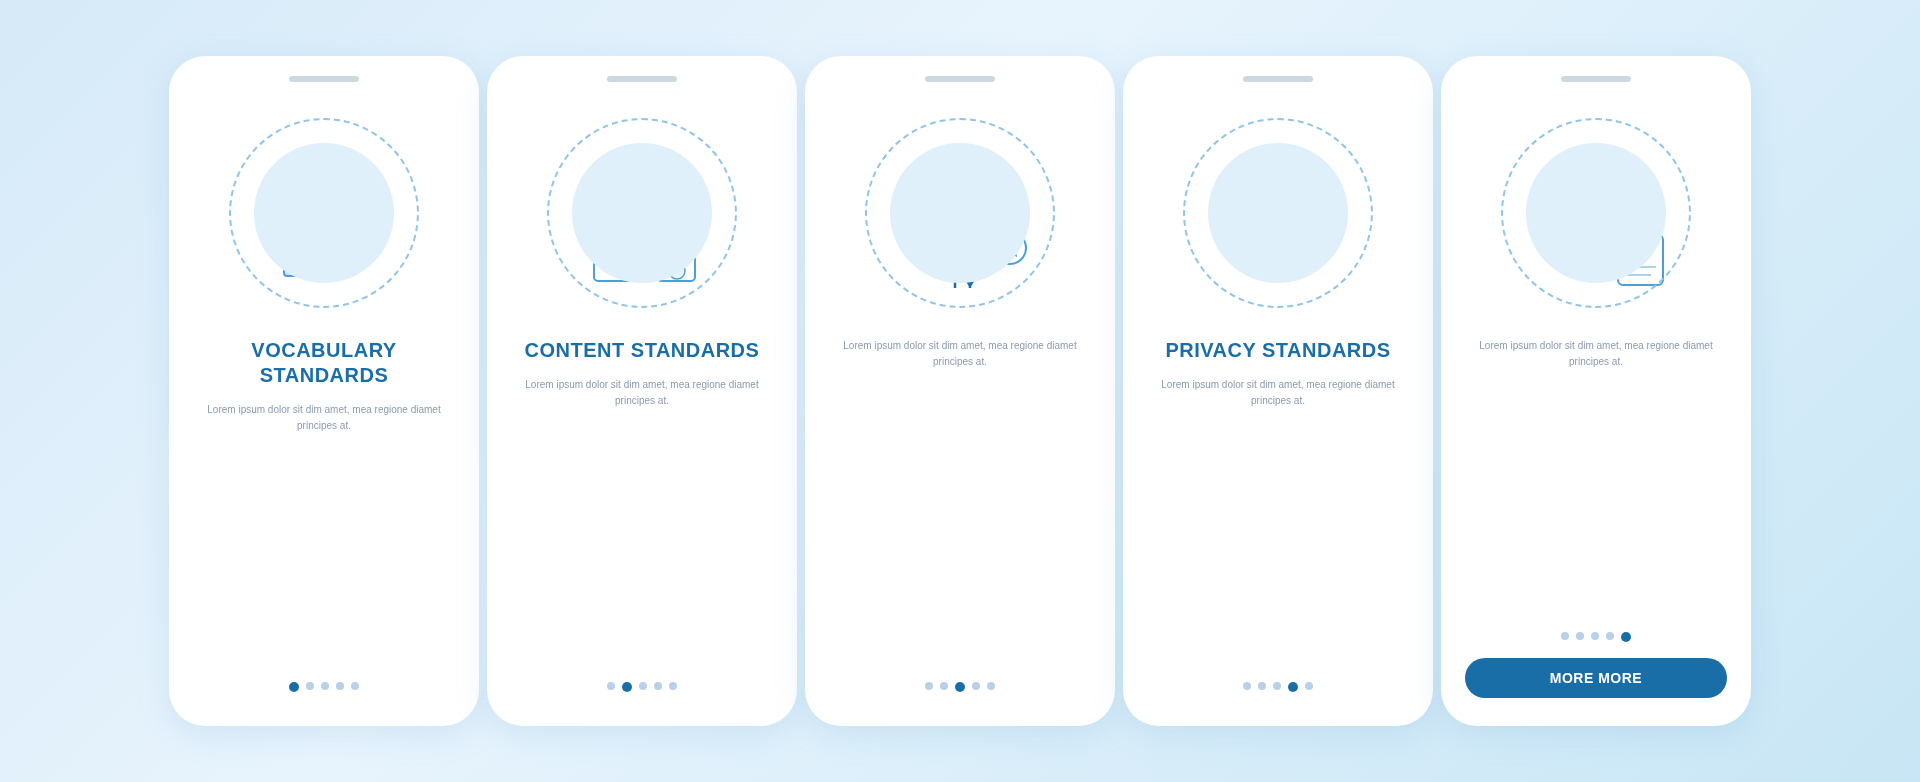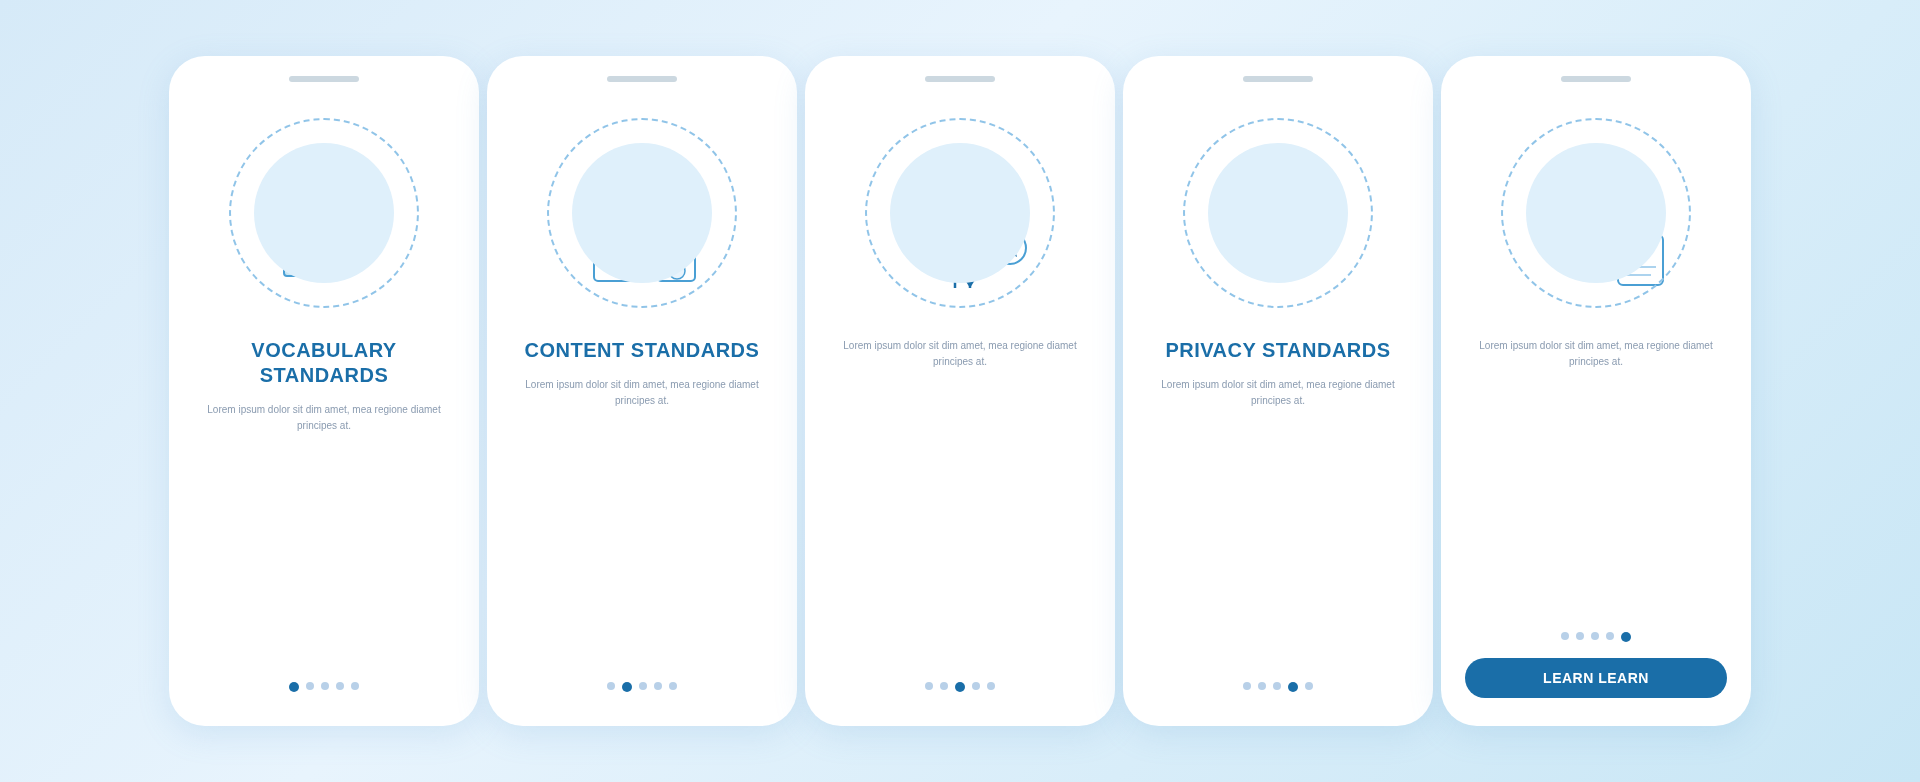--- a/index.html
+++ b/index.html
@@ -331,16 +331,16 @@
       </svg>
     </div>
     <div class="card-text">Lorem ipsum dolor sit dim amet, mea regione diamet principes at.</div>
     <div class="dots-container">
       <div class="dot"></div>
       <div class="dot"></div>
       <div class="dot"></div>
       <div class="dot"></div>
       <div class="dot active"></div>
     </div>
-    <button class="learn-more-btn">LEARN LEARN</button>
+    <button class="learn-more-btn">MORE MORE</button>
   </div>
 
 </div>
 
 </body></html>

